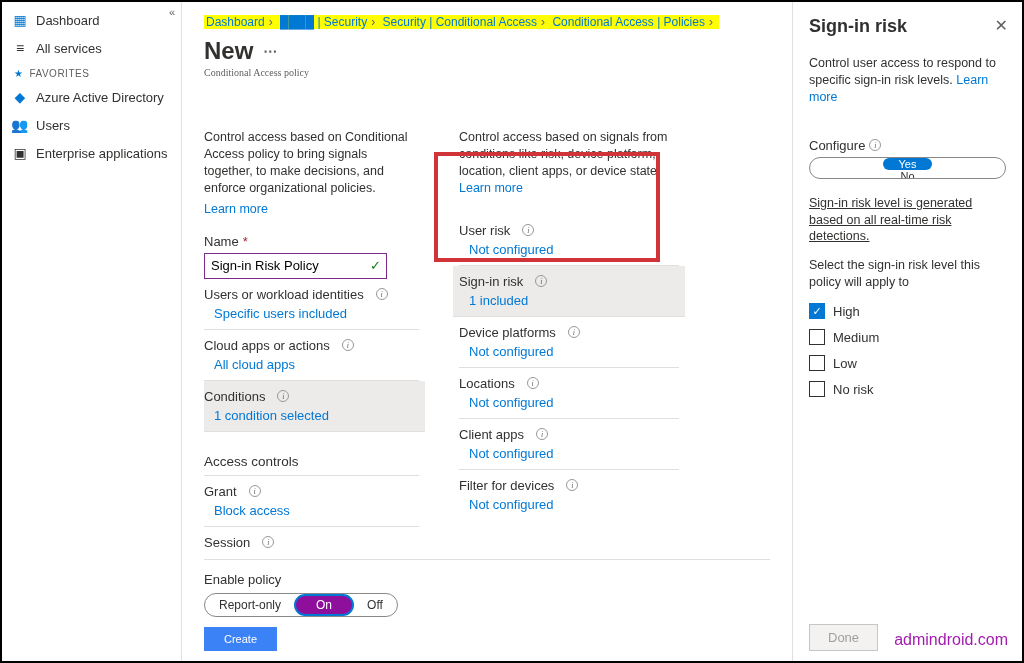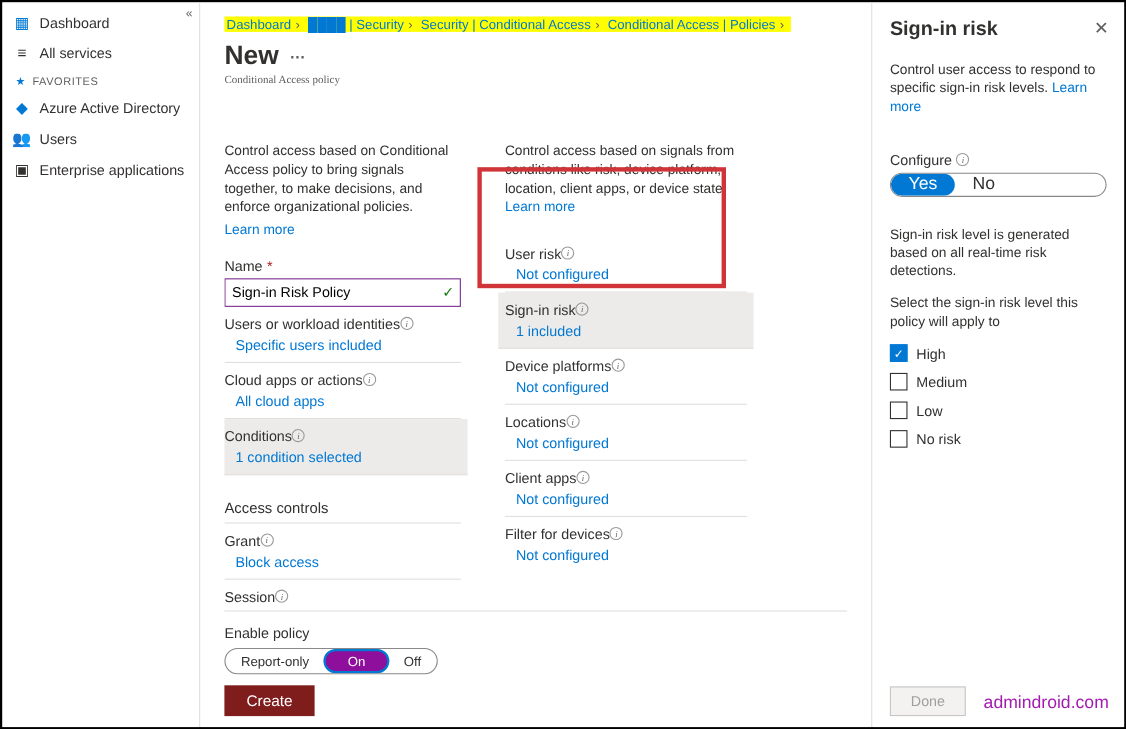--- a/index.html
+++ b/index.html
@@ -74,38 +74,38 @@
   .field-label { font-size: 13px; margin-top: 18px; margin-bottom: 4px; display:flex; align-items:center; gap:4px;}
   .req { color: #a4262c; }
   .name-input {
     width: 100%;
     border: 1px solid #7a2b8d;
     padding: 4px 24px 4px 6px;
     font-size: 13px;
     height: 26px;
     position: relative;
   }
-  .name-wrap { position: relative; width: 215px;}
+  .name-wrap { position: relative; width: 183px;}
   .name-wrap .check {
     position: absolute; right: 6px; top: 5px; color: #107c10; font-size: 13px;
   }
 
   .section-header {
     margin-top: 22px;
     font-size: 13.5px;
     color: #323130;
     padding-bottom: 6px;
     border-bottom: 1px solid #e1dfdd;
   }
   .setting {
     border-bottom: 1px solid #e1dfdd;
     padding: 8px 0 8px 0;
   }
   .setting.selected { background: #edebe9; padding-left:6px; padding-right:6px; margin-left:-6px; margin-right:-6px; border-bottom:1px solid #e1dfdd;}
-  .setting .lbl { font-size: 13px; display:flex; align-items:center; gap:0; margin-bottom:4px;}
+  .setting .lbl { font-size: 13px; display:flex; align-items:center; gap:12px; margin-bottom:4px;}
   .setting .val { color: #0078D4; font-size: 13px; padding-left: 10px; cursor:pointer;}
   .info-ic {
     width:12px; height:12px; border:1px solid #999; border-radius:50%;
     display:inline-flex; align-items:center; justify-content:center;
     font-size:8px; color:#666; font-style: italic; font-family: Georgia, serif;
   }
 
   .highlight-box {
     border: 4px solid #d13438;
     position: absolute;
@@ -135,25 +135,25 @@
   .tri-toggle .on {
     background: #8e0f9b;
     color: #fff;
     border-radius: 12px;
     border: 2px solid #0078D4;
     margin: -1px;
     padding: 0 20px;
   }
   .create-btn {
     margin-top: 10px;
-    background: #7f1d1d;
+    background: #3b82f6;
     color: #fff;
     border: none;
     padding: 6px 20px;
-    font-size: 14px;
+    font-size: 11px;
     cursor: pointer;
   }
 
   .panel {
     width: 230px;
     border-left: 1px solid #e1dfdd;
     padding: 14px 16px 10px 16px;
     flex-shrink: 0;
     display: flex;
     flex-direction: column;
@@ -161,22 +161,23 @@
   }
   .panel-title { font-size: 18px; font-weight: 600; margin-bottom: 18px; }
   .panel-close { position: absolute; top: 14px; right: 14px; font-size: 16px; color:#605e5c; cursor:pointer;}
   .panel-text { font-size: 12.5px; line-height: 1.35; margin-bottom: 12px; }
   .yn-toggle {
     display: inline-flex;
     border: 1px solid #8a8886;
     border-radius: 12px;
     overflow: hidden;
     height: 22px;
-    font-size: 16px;
+    font-size: 11px;
     align-items:center;
+    flex-direction:column;
   }
   .yn-toggle span { padding: 0 16px; cursor:pointer; height:100%; display:flex; align-items:center;}
   .yn-toggle .yes { background:#0078D4; color:#fff; border-radius:11px; }
   .check-row { display:flex; align-items:center; gap:8px; margin-bottom:10px; font-size:13px;}
   .cbox { width:16px; height:16px; border:1px solid #323130; display:inline-flex; align-items:center; justify-content:center; cursor:pointer;}
   .cbox.checked { background:#0078D4; border-color:#0078D4; color:#fff; font-size:11px;}
   .done-btn {
     margin-top:auto;
     border:1px solid #c8c6c4;
     background:#f3f2f1;
@@ -363,21 +364,21 @@
       <span>Control user access to respond to specific sign-in risk levels.</span> <span class="learn-more">Learn more</span>
     </div>
     <div class="field-label" style="margin-top:20px;">
       <span>Configure</span> 
         <span class="info-ic">i</span>
     </div>
     <div class="yn-toggle">
       <span class="yes">Yes</span>
       <span>No</span>
     </div>
-    <div class="panel-text" style="margin-top:26px;">Sign-in risk level is generated based on all real-time risk detections.</div>
+    <div class="panel-text" style="margin-top:16px;text-decoration:underline;">Sign-in risk level is generated based on all real-time risk detections.</div>
     <div class="panel-text">Select the sign-in risk level this policy will apply to</div>
 
     <div class="check-row">
       <span class="cbox checked">✓</span>
       <span>High</span>
     </div>
     <div class="check-row">
       <span class="cbox"></span>
       <span>Medium</span>
     </div>

